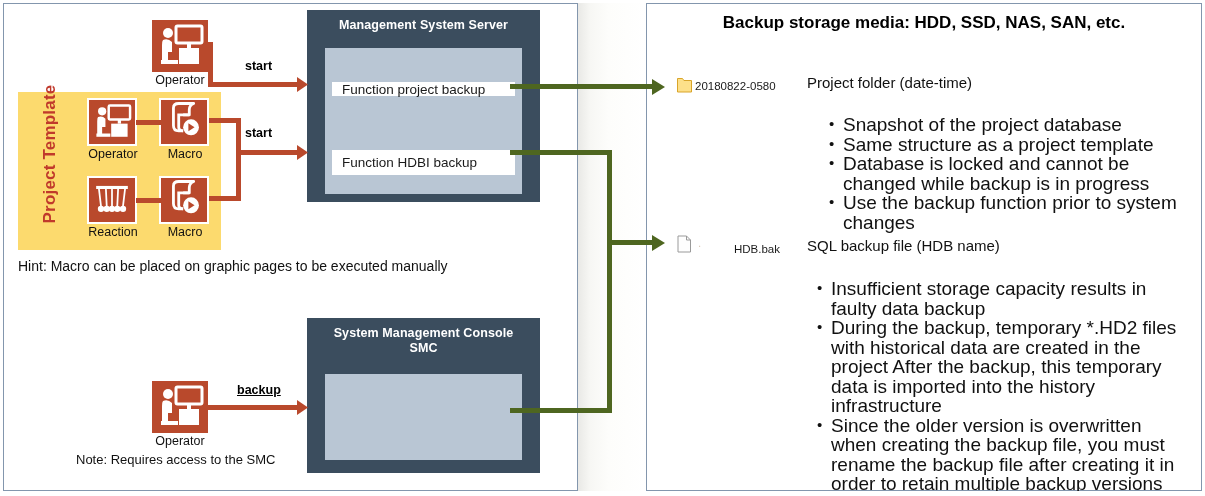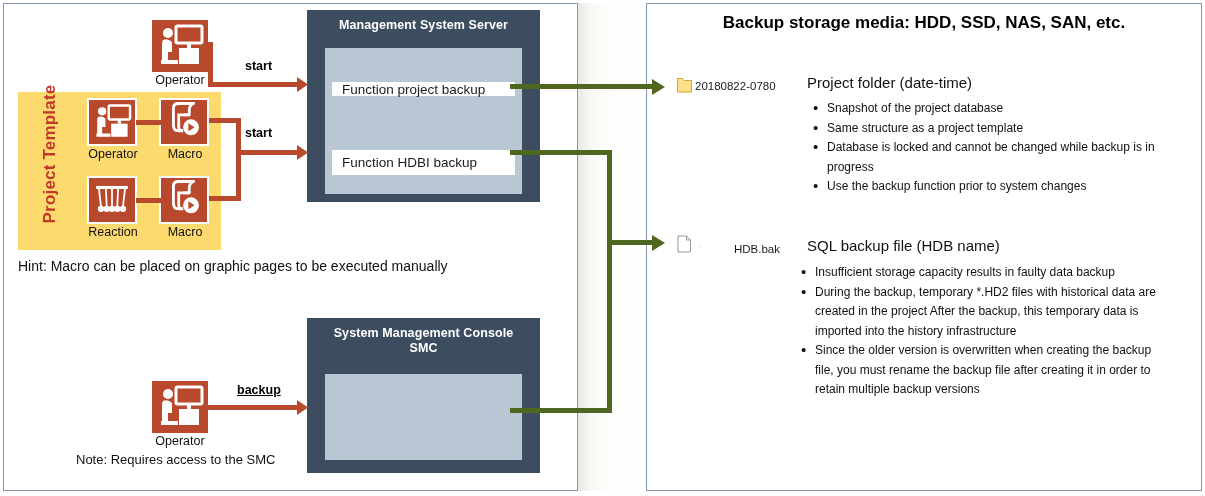--- a/index.html
+++ b/index.html
@@ -34,21 +34,21 @@
   .orng{position:absolute;background:#b9492c;}
   .grn{position:absolute;background:#4e6620;}
   .lbl{position:absolute;font-size:12.5px;font-weight:bold;color:#000;white-space:nowrap;}
   .note{position:absolute;font-size:13px;color:#111;white-space:nowrap;}
   .hint{position:absolute;font-size:14px;color:#111;white-space:nowrap;}
 
   
   #rtitle{position:absolute;left:0;top:10px;width:556px;text-align:center;
     font-size:17px;font-weight:bold;color:#000;}
   .blk-h{position:absolute;font-size:15px;color:#111;white-space:nowrap;}
-  .blk-ul{position:absolute;margin:0;padding:0;list-style:none;font-size:12px;color:#111;line-height:19.5px;}
+  .blk-ul{position:absolute;margin:16px;padding:0;list-style:none;font-size:19px;color:#111;line-height:19.5px;}
   .blk-ul li{position:relative;padding-left:17px;margin-bottom:0;}
   .blk-ul li:before{content:"\2022";position:absolute;left:3px;top:-1px;font-size:15px;}
   .fname{position:absolute;font-size:11.5px;color:#1a1a1a;white-space:nowrap;}
   .fname.faint{color:#d9c9b8;}
 </style>
 </head>
 <body>
 
 <div id="root">
 
@@ -190,21 +190,21 @@
 
   <div style="position:absolute;left:646px;top:3px;width:556px;height:488px;overflow:hidden;">
 
     <div id="rtitle">Backup storage media: HDD, SSD, NAS, SAN, etc.</div>
 
     <div style="position:absolute;left:31px;top:74px;width:14px;height:15px;">
       <svg width="15" height="16" viewBox="0 0 15 16">
         <path d="M0.5 1.5 h5 l1.4 2 h7.6 v11.5 h-14z" fill="#fde08a" stroke="#d9a52a" stroke-width="1"></path>
       </svg>
     </div>
-    <div class="fname" style="left:49px;top:77px;">20180822-0780</div>
+    <div class="fname" style="left:49px;top:77px;">20180822-0580</div>
 
     <div class="blk-h" style="left:161px;top:71px;">Project folder (date-time)</div>
     <ul class="blk-ul" style="left:164px;top:96px;width:370px;">
       <li>Snapshot of the project database</li>
       <li>Same structure as a project template</li>
       <li>Database is locked and cannot be changed while backup is in progress</li>
       <li>Use the backup function prior to system changes</li>
     </ul>
 
     <div style="position:absolute;left:31px;top:232px;width:14px;height:17px;">

